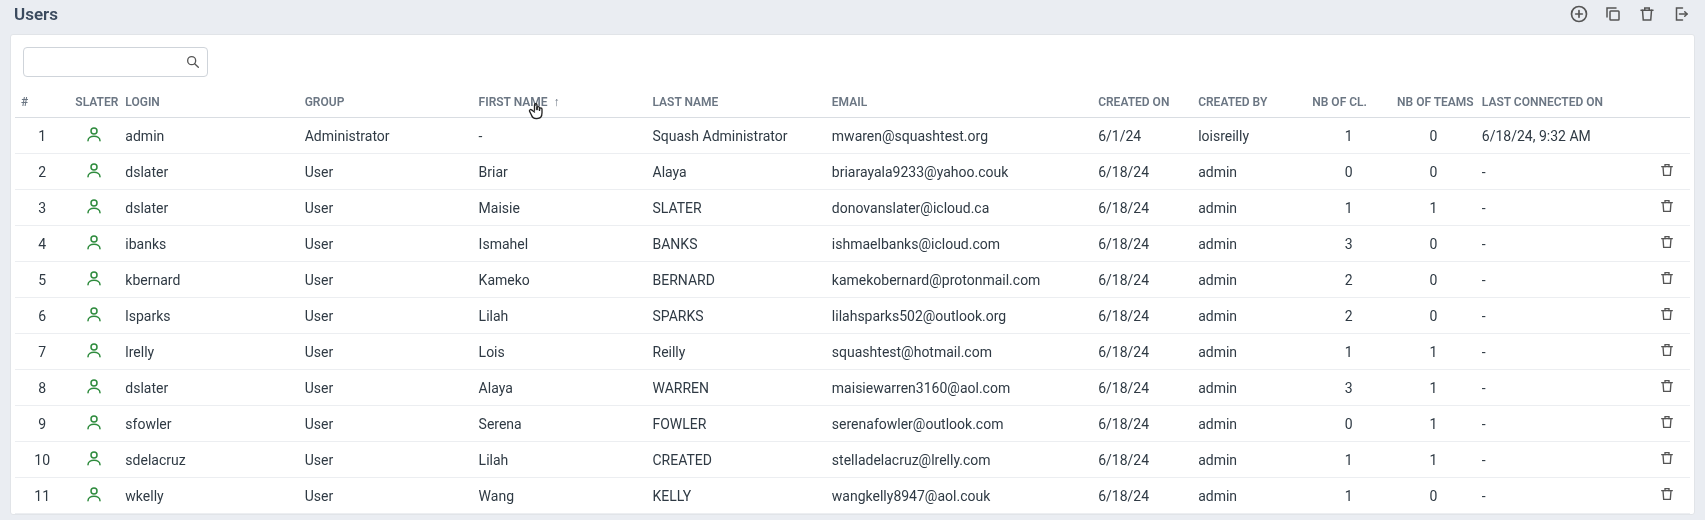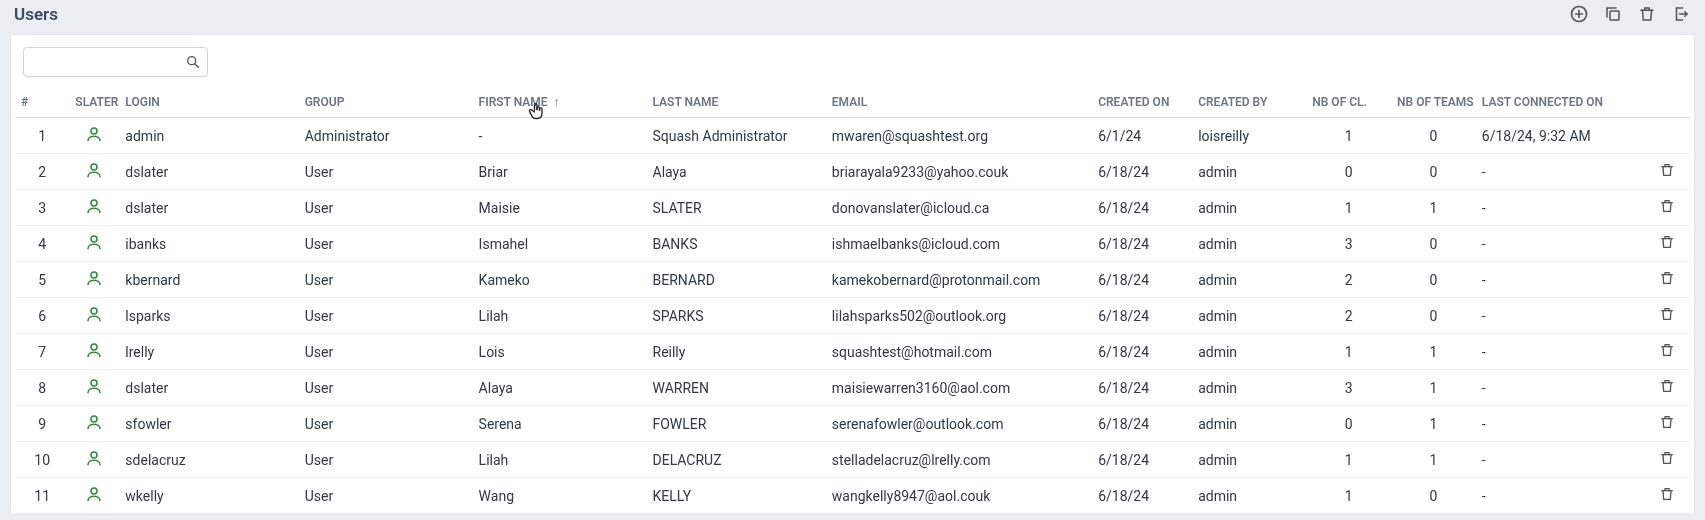--- a/index.html
+++ b/index.html
@@ -449,21 +449,21 @@
           <td class="num-cell">10</td>
           <td class="center"><span class="active-icon">
               <svg width="18" height="18" viewBox="0 0 24 24" fill="none" stroke-width="2" stroke-linecap="round">
                 <circle cx="12" cy="8" r="4"></circle>
                 <path d="M4 21c0-4 4-6 8-6s8 2 8 6"></path>
               </svg>
             </span></td>
           <td>sdelacruz</td>
           <td>User</td>
           <td>Lilah</td>
-          <td>DELACRUZ</td>
+          <td>CREATED</td>
           <td>stelladelacruz@lrelly.com</td>
           <td>6/18/24</td>
           <td>admin</td>
           <td class="center">1</td>
           <td class="center">1</td>
           <td>-</td>
           <td class="center"><span class="del-btn">
               <svg width="16" height="16" viewBox="0 0 24 24" fill="none" stroke-width="2" stroke-linecap="round">
                 <path d="M4 7h16"></path>
                 <path d="M9 7V4h6v3"></path>

